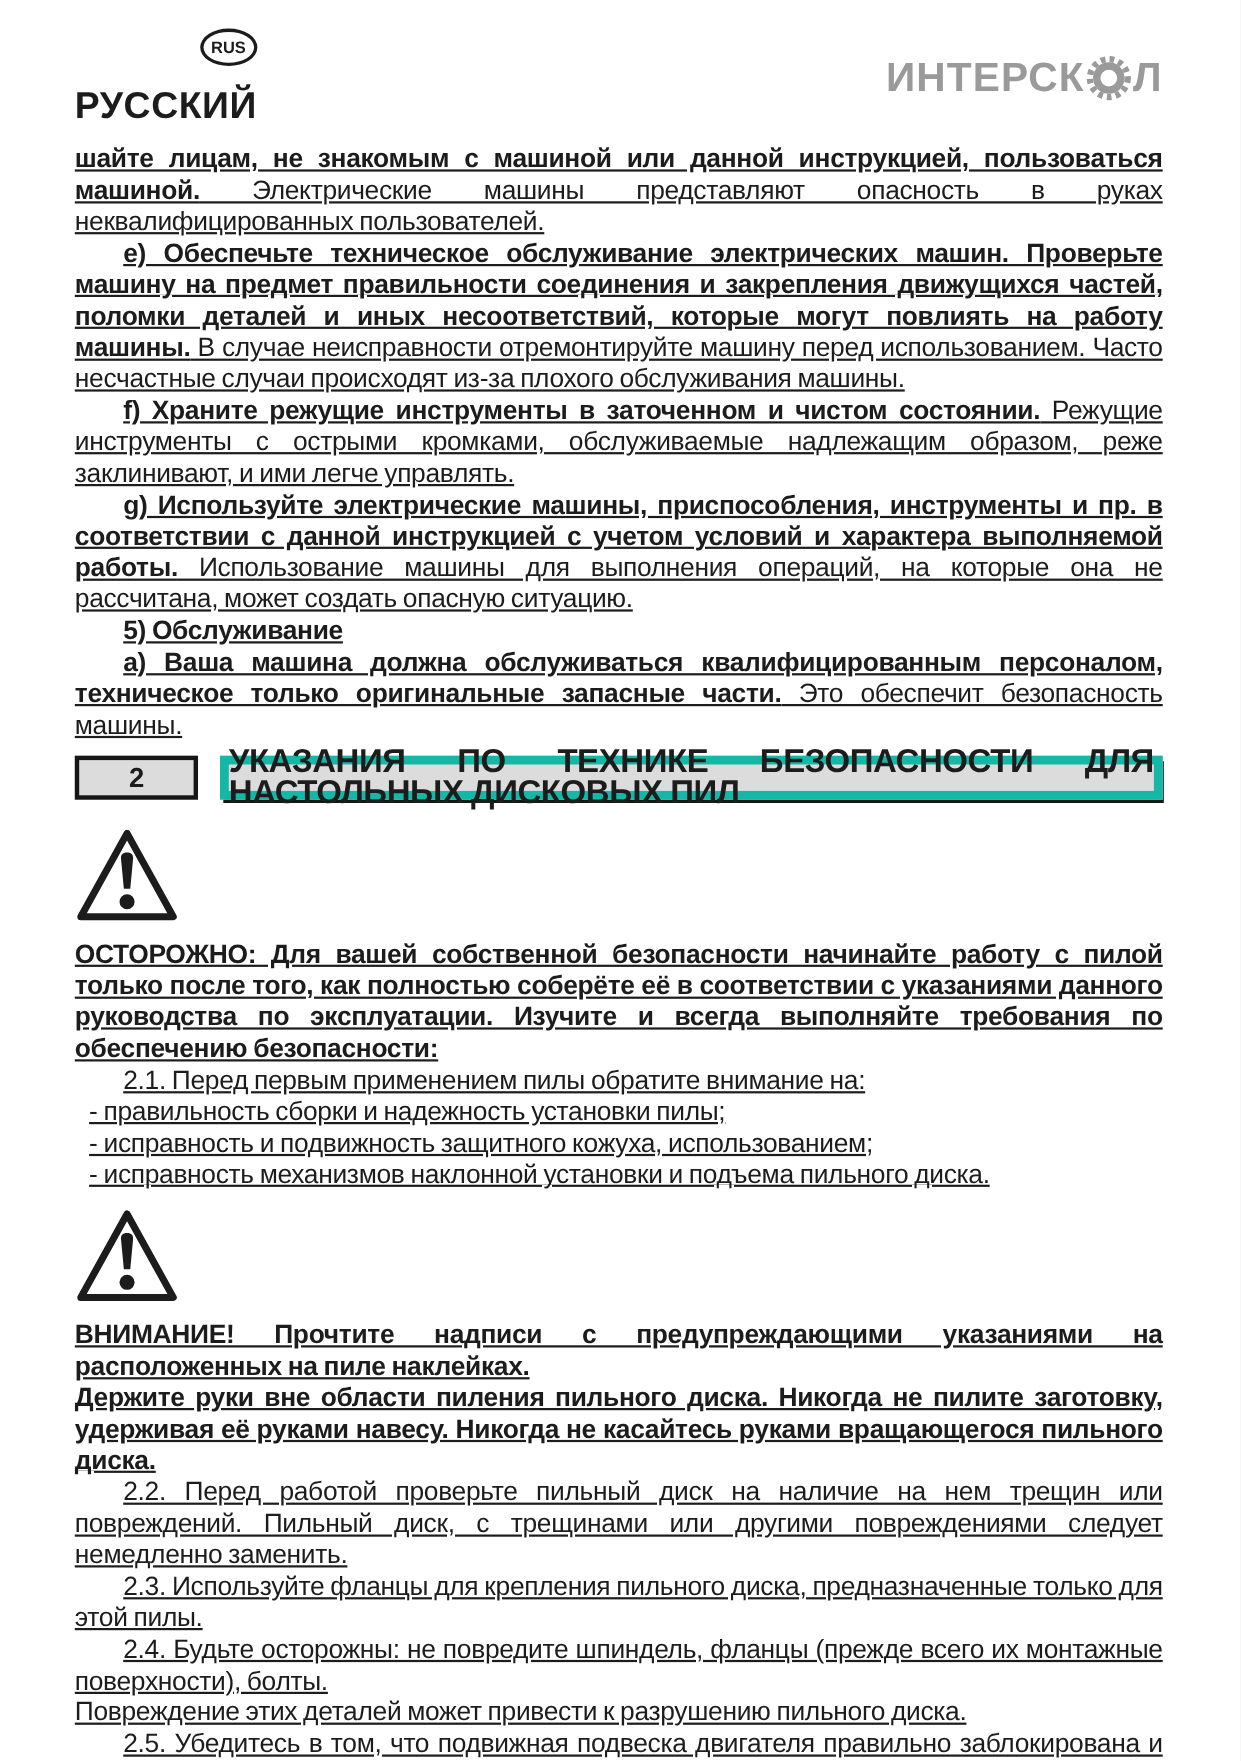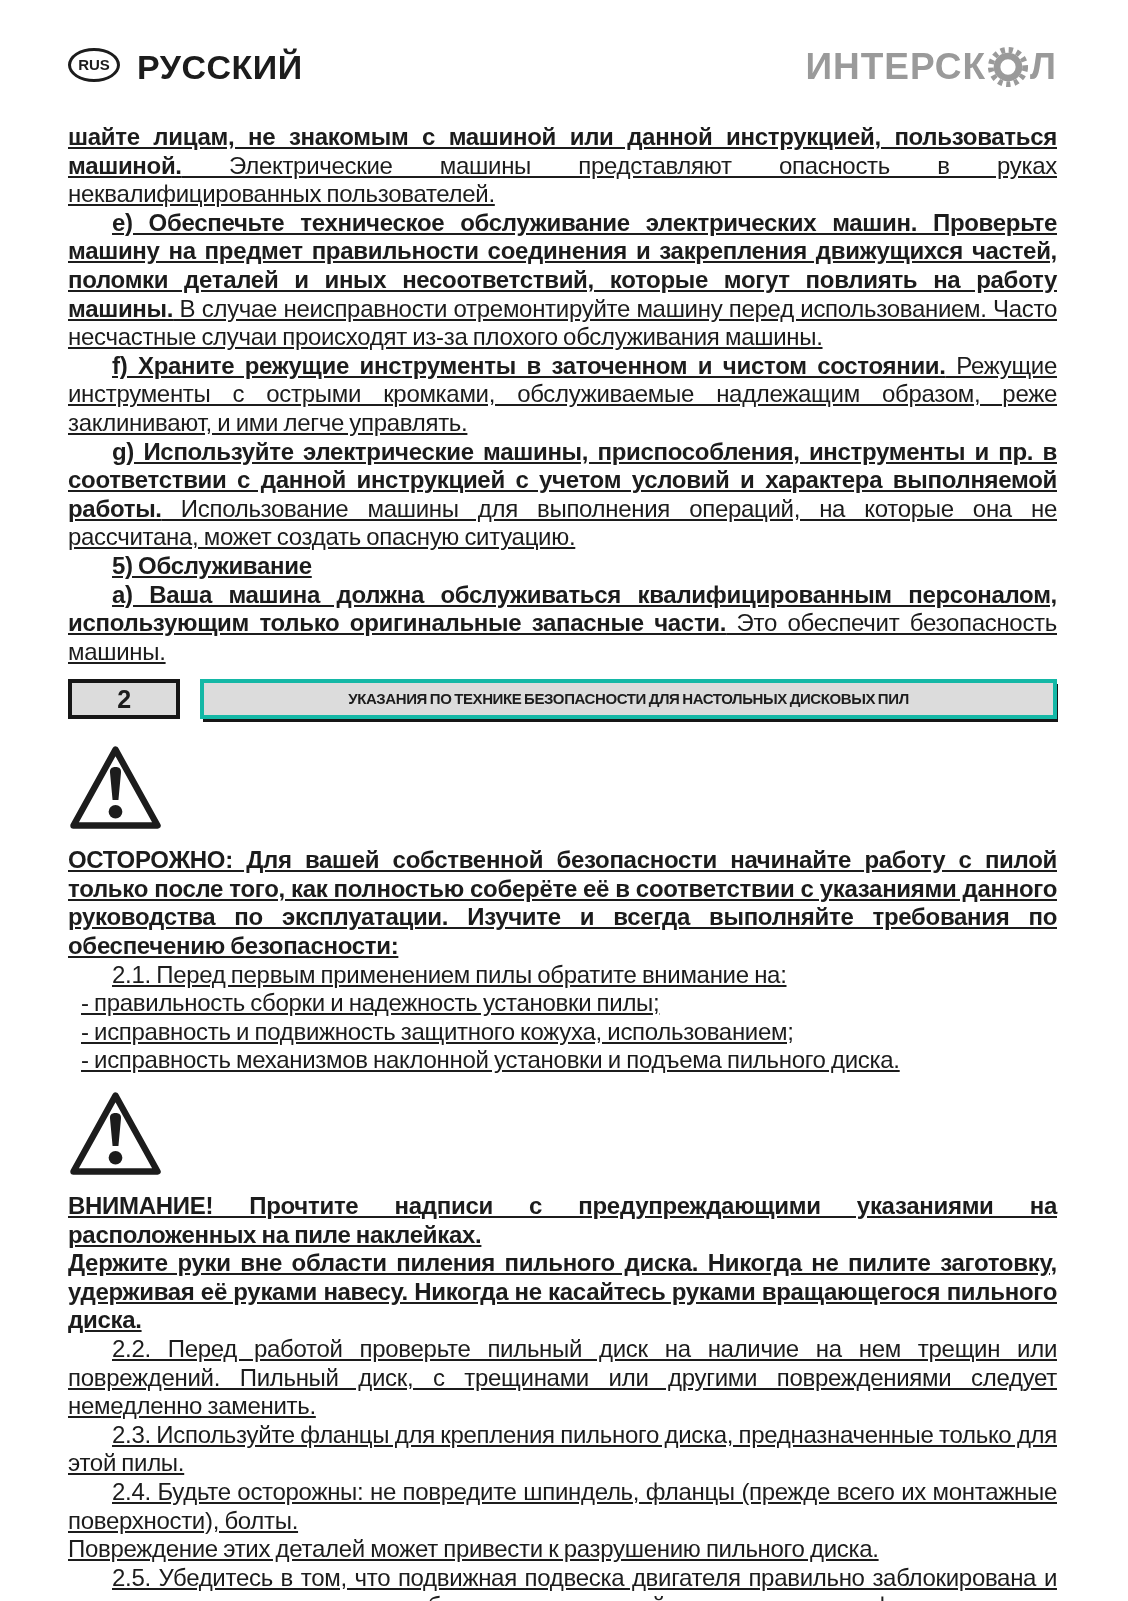--- a/index.html
+++ b/index.html
@@ -4,43 +4,43 @@
 <style>
   html,body{margin:0;padding:0;background:#e8e8e8;}
   .page{
     width:1128px;height:1601px;box-sizing:border-box;background:#ffffff;color:#1c1c1c;
     font-family:"Liberation Sans",sans-serif;
     padding:46px 71px 40px 68px;
     display:flex;flex-direction:column;overflow:hidden;margin:0 auto;
   }
   
   .hdr{display:flex;justify-content:space-between;align-items:center;height:50px;}
-  .hleft{display:flex;align-items:flex-start;gap:17px;}
+  .hleft{display:flex;align-items:flex-end;gap:17px;flex-direction:column;}
   .rus{width:52px;height:34px;border:3px solid #1c1c1c;border-radius:50%;
        display:flex;align-items:center;justify-content:center;
        font-weight:700;font-size:15px;box-sizing:border-box;}
   .lang{font-size:34px;font-weight:700;letter-spacing:.5px;}
   .logo{display:flex;align-items:flex-end;font-weight:700;font-size:37px;color:#9a9a9a;letter-spacing:1px;}
   .logo svg{margin:0 1px;display:block;}
   .rule{height:4px;background:#1c1c1c;margin-top:7px;}
   
   .content{margin-top:28px;font-size:24px;line-height:28.6px;text-align:justify;
            letter-spacing:-0.3px;word-spacing:-1px;}
   .content p{margin:0;text-decoration:underline;}
   .ind{text-indent:44px;}
   .b{font-weight:700;}
   .bullet{padding-left:13px;}
   
   .section-row{display:flex;gap:20px;margin:13px 0 10px;}
   .num-box{width:112px;height:40px;background:#dcdcdc;border:4px solid #161616;box-sizing:border-box;
            display:flex;align-items:center;justify-content:center;font-weight:700;font-size:25px;}
-  .title-box{flex:1;height:40px;background:#dcdcdc;border:4px solid #14b8a6;box-sizing:border-box;
+  .title-box{flex:1;height:40px;background:#dcdcdc;border:8px solid #14b8a6;box-sizing:border-box;
              box-shadow:2px 4px 0 -1px #161616;
              display:flex;align-items:center;justify-content:center;
-             font-weight:700;font-size:15px;letter-spacing:-0.4px;text-indent:0;}
+             font-weight:700;font-size:30px;letter-spacing:-0.4px;text-indent:0;}
   
   .warn{display:flex;align-items:flex-start;flex-direction:column;}
   .warn-icon{flex:0 0 117px;display:flex;align-items:center;}
   .warn-text{flex:1;font-weight:700;}
   .warn-text p{margin:0;}
   footer{margin-top:auto;font-size:23px;line-height:26px;}
 </style>
 </head>
 <body>
 
@@ -65,21 +65,21 @@
 
   <div class="rule"></div>
 
   <div class="content">
 
     <p><span class="b">шайте лицам, не знакомым с машиной или данной инструкцией, пользоваться машиной.</span><span> Электрические машины представляют опасность в руках неквалифицированных пользователей.</span></p>
     <p class="ind"><span class="b">е) Обеспечьте техническое обслуживание электрических машин. Проверьте машину на предмет правильности соединения и закрепления движущихся частей, поломки деталей и иных несоответствий, которые могут повлиять на работу машины.</span><span> В случае неисправности отремонтируйте машину перед использованием. Часто несчастные случаи происходят из-за плохого обслуживания машины.</span></p>
     <p class="ind"><span class="b">f) Храните режущие инструменты в заточенном и чистом состоянии.</span><span> Режущие инструменты с острыми кромками, обслуживаемые надлежащим образом, реже заклинивают, и ими легче управлять.</span></p>
     <p class="ind"><span class="b">g) Используйте электрические машины, приспособления, инструменты и пр. в соответствии с данной инструкцией с учетом условий и характера выполняемой работы.</span><span> Использование машины для выполнения операций, на которые она не рассчитана, может создать опасную ситуацию.</span></p>
     <p class="ind"><span class="b">5) Обслуживание</span><span></span></p>
-    <p class="ind"><span class="b">а) Ваша машина должна обслуживаться квалифицированным персоналом, использующим только оригинальные запасные части.</span><span> Это обеспечит безопасность машины.</span></p>
+    <p class="ind"><span class="b">а) Ваша машина должна обслуживаться квалифицированным персоналом, техническое только оригинальные запасные части.</span><span> Это обеспечит безопасность машины.</span></p>
 
     <div class="section-row">
       <div class="num-box">2</div>
       <div class="title-box">УКАЗАНИЯ ПО ТЕХНИКЕ БЕЗОПАСНОСТИ ДЛЯ НАСТОЛЬНЫХ ДИСКОВЫХ ПИЛ</div>
     </div>
 
     <div class="warn">
       <div class="warn-icon">
         <svg width="95" height="90" viewBox="0 0 104 98">
           <path d="M52 7 L98 90 L6 90 Z" fill="#ffffff" stroke="#1c1c1c" stroke-width="7" stroke-linejoin="round"></path>

